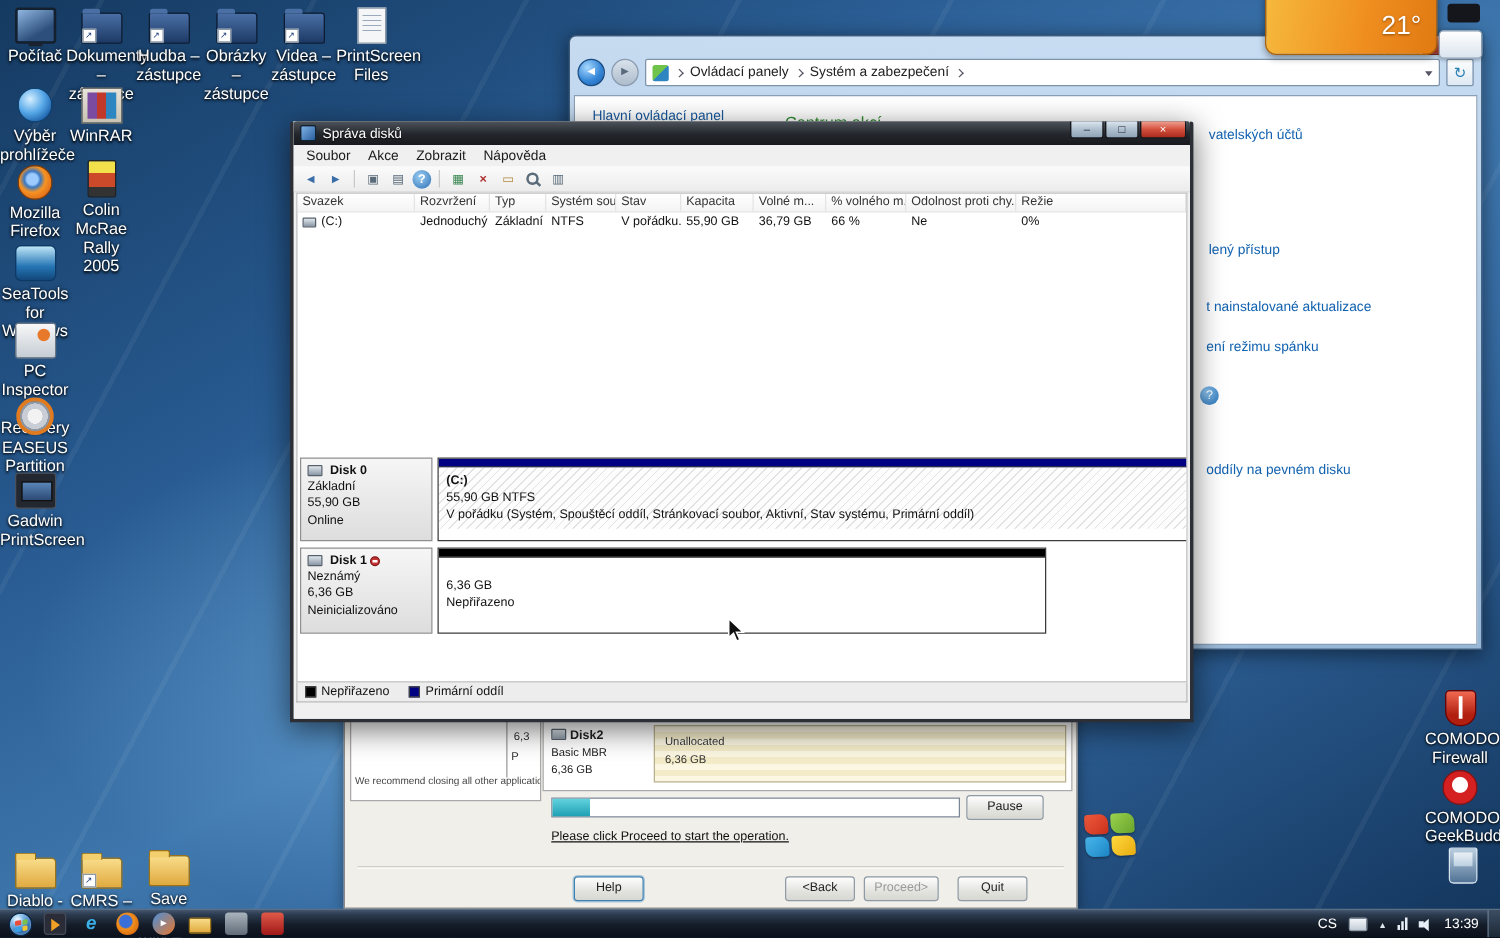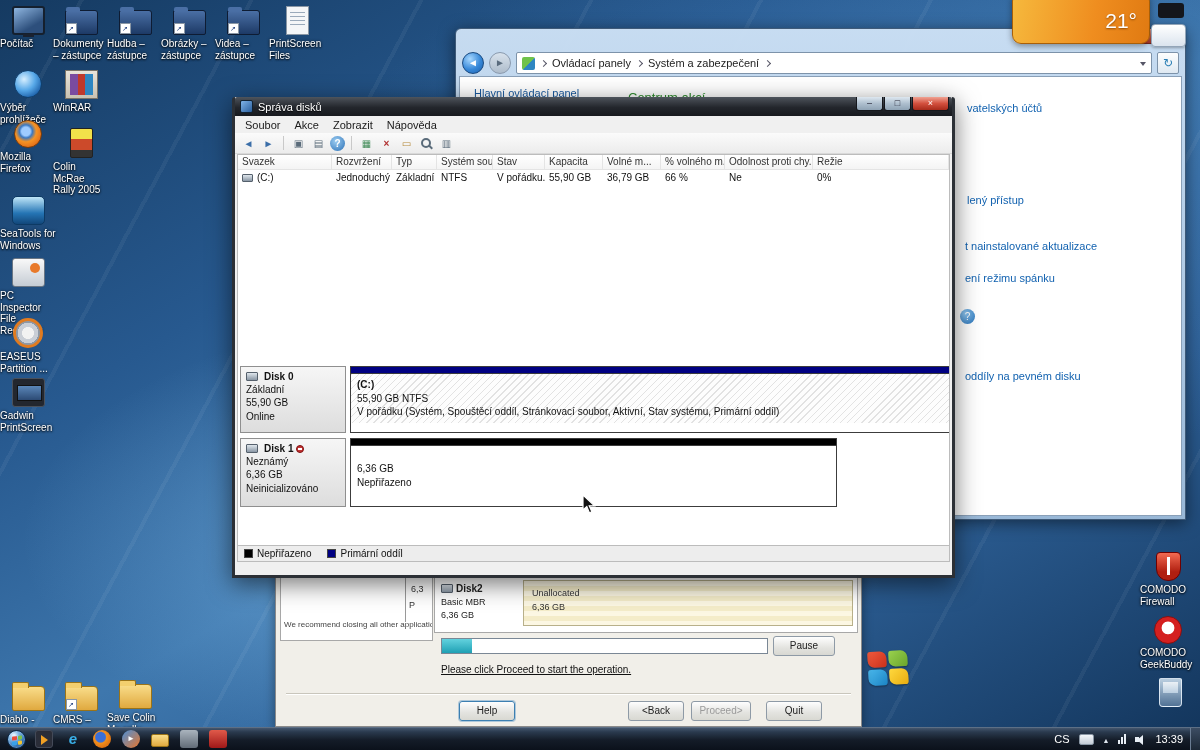--- a/index.html
+++ b/index.html
@@ -8,21 +8,21 @@
     background:
       radial-gradient(ellipse 620px 320px at 38% 72%, rgba(140,200,245,0.50), rgba(140,200,245,0) 70%),
       radial-gradient(ellipse 800px 420px at 75% 25%, rgba(80,140,205,0.35), rgba(80,140,205,0) 70%),
       linear-gradient(150deg,#153a61 0%,#27598f 30%,#3e77ad 52%,#2d5f95 72%,#12345a 100%);}
   #desktop::before{content:"";position:absolute;inset:0;z-index:0;pointer-events:none;
     background:repeating-linear-gradient(118deg, rgba(255,255,255,0) 0 70px, rgba(255,255,255,0.05) 70px 74px, rgba(255,255,255,0) 74px 150px);}
 
   
   .dicon{position:absolute;width:56px;z-index:1;}
   .ico{width:33px;height:29px;margin:0 auto 3px;position:relative;}
-  .dlabel{font-size:10px;line-height:1.15;color:#fff;text-align:left;
+  .dlabel{font-size:13px;line-height:1.15;color:#fff;text-align:center;
     text-shadow:0 1px 2px rgba(0,0,0,0.95),0 0 3px rgba(0,0,0,0.7);}
   .i-computer{background:linear-gradient(150deg,#8fb6e0,#2d4f7c 70%);border:2px solid #15202e;border-radius:3px;}
   .i-computer::after{content:"";position:absolute;left:9px;bottom:-4px;width:11px;height:3px;background:#1a2230;}
   .i-folder-navy{background:linear-gradient(#4a6fa5,#1d3a66);border:1px solid #0e1c33;border-radius:2px 3px 2px 2px;margin-top:4px;height:25px;}
   .i-folder-navy::before{content:"";position:absolute;top:-4px;left:0;width:14px;height:4px;background:#4a6fa5;border-radius:2px 2px 0 0;}
   .shortcut::after{content:"↗";position:absolute;left:0;bottom:0;width:9px;height:9px;background:#fff;border:1px solid #8a97a5;
     font-size:7px;line-height:9px;text-align:center;color:#1a3a7a;}
   .i-page{background:#f4f6f8;border:1px solid #8a97a5;width:23px;height:29px;margin:0 auto 3px;position:relative;}
   .i-page::before{content:"";position:absolute;left:3px;top:5px;right:3px;height:16px;
     background:repeating-linear-gradient(#9aaabb 0 1px,transparent 1px 4px);}
@@ -48,21 +48,21 @@
   
   #cp{position:absolute;left:455px;top:28px;width:731px;height:492px;z-index:2;
     background:linear-gradient(rgba(205,225,245,0.96),rgba(160,190,220,0.94));
     border:1px solid #3f5a78;border-radius:6px 6px 0 0;box-shadow:0 3px 16px rgba(0,0,0,0.5);}
   .cp-title{height:18px;position:relative;}
   .cp-cap{position:absolute;right:8px;top:0;display:flex;gap:1px;}
   .cp-cap span{width:28px;height:15px;border:1px solid #7d93aa;border-top:none;border-radius:0 0 4px 4px;
     background:linear-gradient(rgba(255,255,255,0.75),rgba(190,210,230,0.55));color:#345;font-size:9px;line-height:13px;text-align:center;}
   .cp-cap .cl{width:40px;background:linear-gradient(#f2b0a0,#cf6454 55%,#b5392a);color:#fff;border-color:#7a2a20;}
   .g-min::before{content:"–";} .g-max::before{content:"□";} .g-close::before{content:"×";}
-  .cp-nav{height:27px;display:flex;align-items:flex-end;padding:0 6px;gap:5px;}
+  .cp-nav{height:27px;display:flex;align-items:flex-start;padding:0 6px;gap:5px;}
   .nav-circ{width:22px;height:22px;border-radius:50%;font-size:10px;line-height:20px;text-align:center;}
   .nav-back{background:radial-gradient(circle at 35% 30%,#a8d8ff,#3788d8 55%,#1a5fae);border:1px solid #1a4a80;color:#fff;}
   .nav-back::before{content:"◄";}
   .nav-fwd{background:linear-gradient(#d8e2ec,#aebccb);border:1px solid #8a9aae;color:#5a6b7d;}
   .nav-fwd::before{content:"►";}
   .addr{flex:1;height:22px;background:#fff;border:1px solid #7d93aa;border-radius:2px;display:flex;align-items:center;font-size:11px;color:#222;padding:0 5px;gap:3px;}
   .site-icon{width:13px;height:13px;background:linear-gradient(135deg,#6fc24a 0 50%,#2e86c1 50%);border-radius:2px;}
   .chev{width:5px;height:5px;border-right:1.5px solid #556;border-bottom:1.5px solid #556;transform:rotate(-45deg);margin:0 3px;}
   .addr .dd{margin-left:auto;width:0;height:0;border:3px solid transparent;border-top:4px solid #556;margin-top:4px;}
   .refresh{width:22px;height:22px;border:1px solid #7d93aa;border-radius:2px;background:linear-gradient(#fdfefe,#dfe9f2);
@@ -231,21 +231,21 @@
     <div class="dlabel">PrintScreen Files</div>
   </div>
   <div class="dicon" style="left:0px;top:70px">
     <div class="ico i-globe" style="margin-bottom:4px"></div>
     <div class="dlabel">Výběr prohlížeče</div>
   </div>
   <div class="dicon" style="left:53px;top:70px">
     <div class="ico i-winrar"></div>
     <div class="dlabel">WinRAR</div>
   </div>
-  <div class="dicon" style="left:0px;top:120px">
+  <div class="dicon" style="left:0px;top:132px">
     <div class="ico i-firefox"></div>
     <div class="dlabel">Mozilla Firefox</div>
   </div>
   <div class="dicon" style="left:53px;top:128px">
     <div class="ico i-game"></div>
     <div class="dlabel">Colin McRae Rally 2005</div>
   </div>
   <div class="dicon" style="left:0px;top:196px">
     <div class="ico i-seatools"></div>
     <div class="dlabel">SeaTools for Windows</div>

